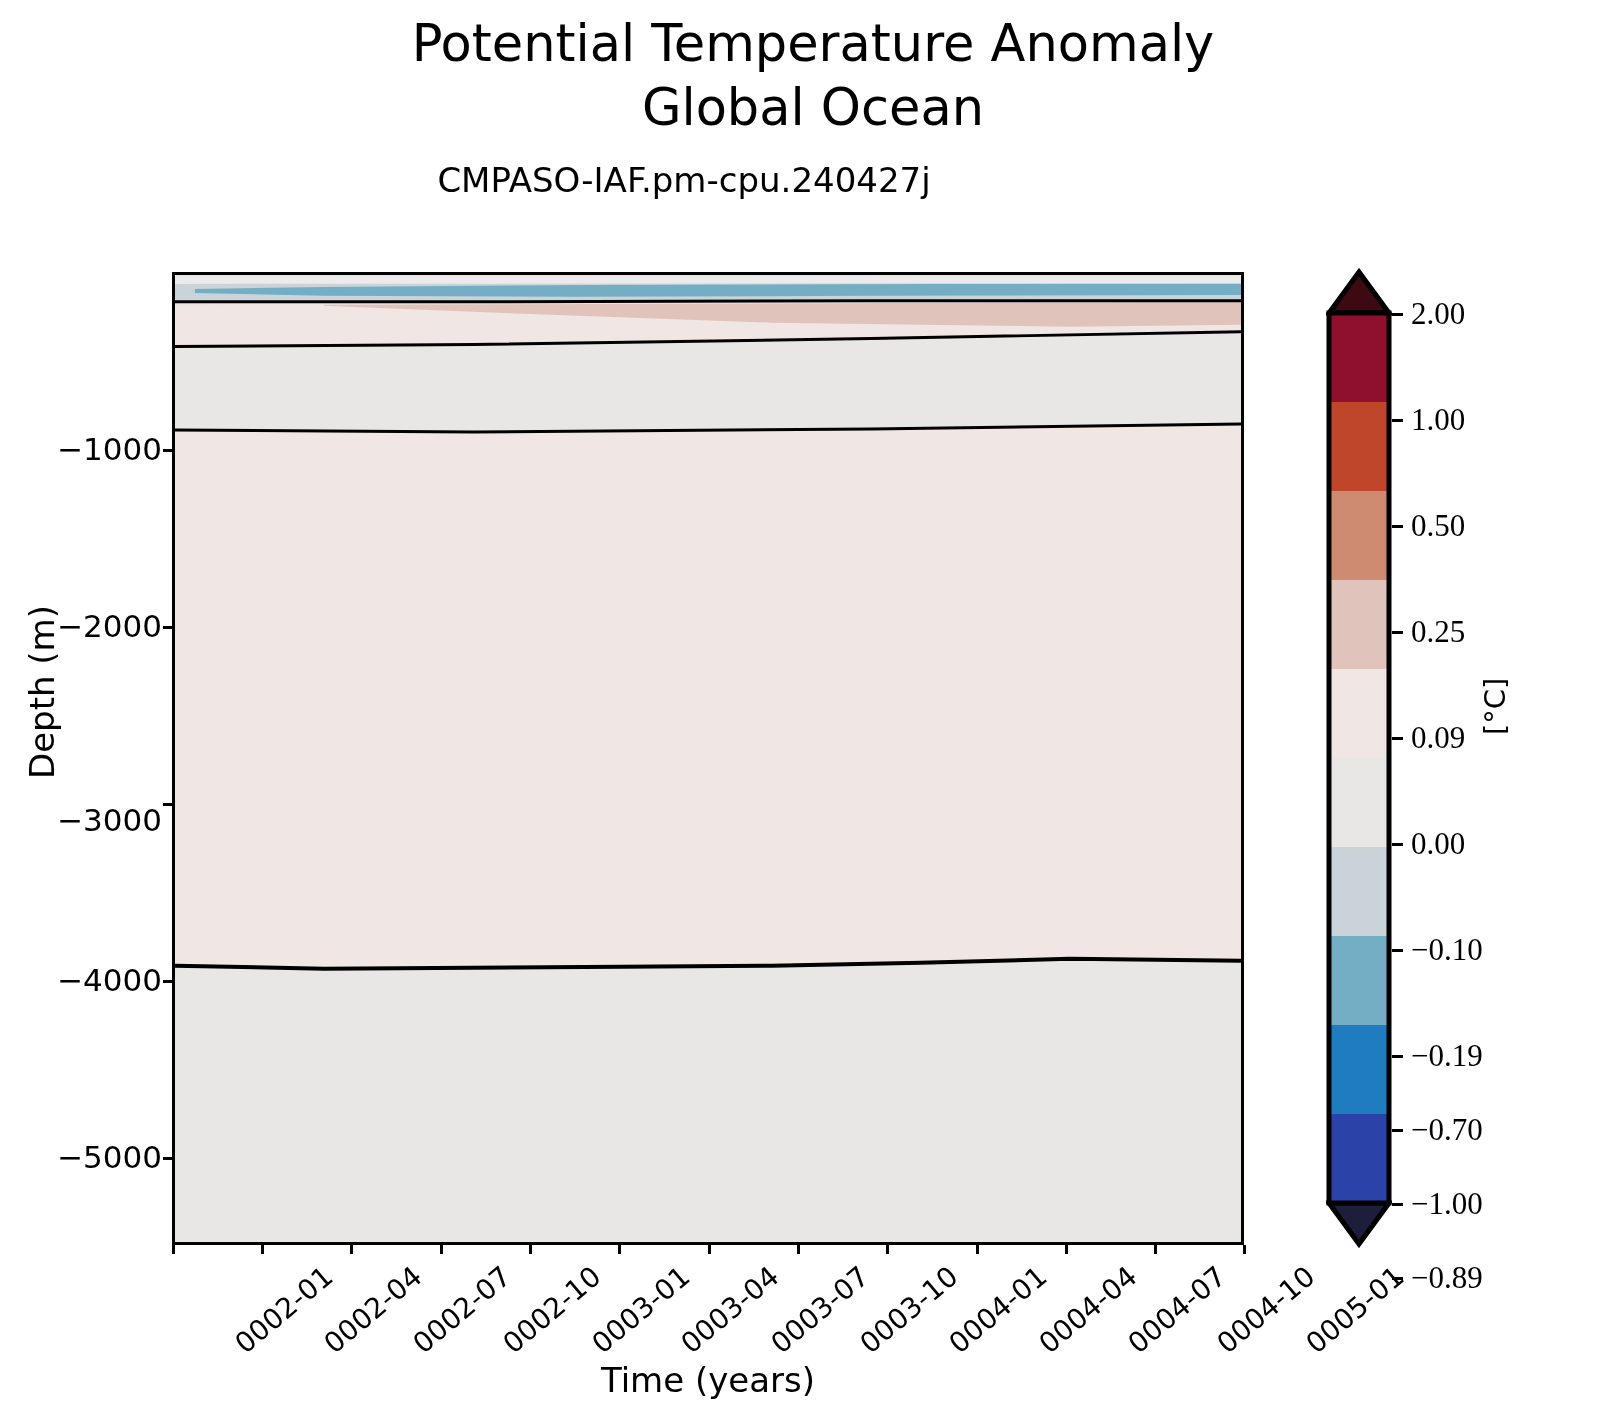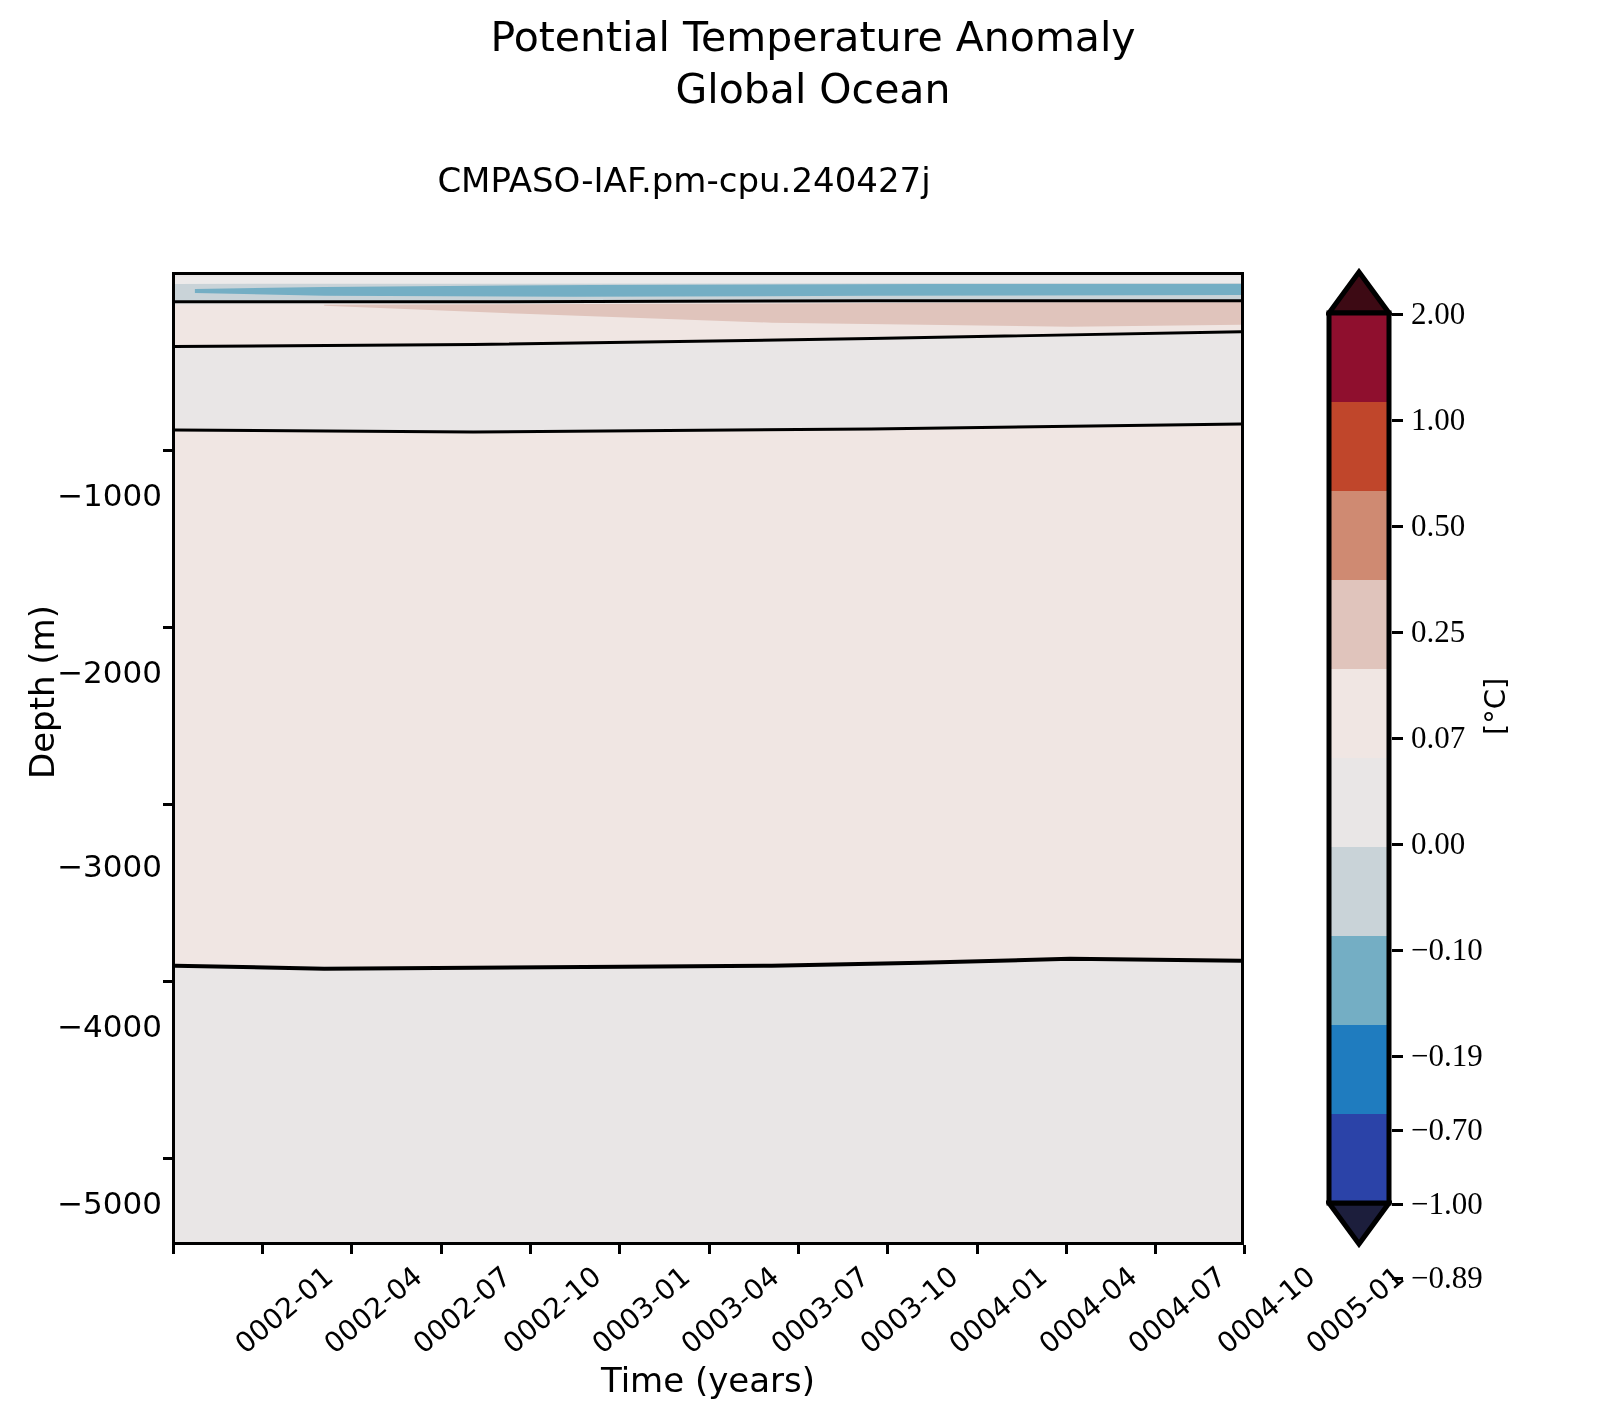--- a/index.html
+++ b/index.html
@@ -18,21 +18,21 @@
 
   
   #title-block {
     position: absolute;
     left: 0;
     top: 12px;
     width: 1610px;
     text-align: center;
   }
   #main-title {
-    font-size: 41px;
+    font-size: 51px;
     line-height: 1.26;
     white-space: pre-line;
     font-weight: 400;
     margin-left: 16px;
   }
   #subtitle {
     position: absolute;
     left: 0;
     top: 160px;
     width: 1368px;
@@ -70,21 +70,20 @@
   .ytick-mark { width: 9px; height: 3px; left: 163px; }
   .xtick-mark { width: 3px; height: 9px; top: 1245px; }
 
   .ytick-label {
     position: absolute;
     right: 1448px;
     text-align: right;
     font-size: 31px;
     white-space: nowrap;
     line-height: 1;
-    margin-top: 46px;
   }
   .xtick-label {
     position: absolute;
     top: 1262px;
     font-size: 28px;
     white-space: nowrap;
     transform: rotate(-40deg);
     transform-origin: right top;
     line-height: 1;
   }
@@ -256,21 +255,21 @@
 <div class="cb-tick-mark" style="top:949px"></div>
 <div class="cb-tick-mark" style="top:1055px"></div>
 <div class="cb-tick-mark" style="top:1129px"></div>
 <div class="cb-tick-mark" style="top:1203px"></div>
 <div class="cb-tick-mark" style="top:1277px"></div>
 
 <div class="cb-tick-label" style="top:298px">2.00</div>
 <div class="cb-tick-label" style="top:404px">1.00</div>
 <div class="cb-tick-label" style="top:510px">0.50</div>
 <div class="cb-tick-label" style="top:616px">0.25</div>
-<div class="cb-tick-label" style="top:722px">0.07</div>
+<div class="cb-tick-label" style="top:722px">0.09</div>
 <div class="cb-tick-label" style="top:828px">0.00</div>
 <div class="cb-tick-label" style="top:934px">−0.10</div>
 <div class="cb-tick-label" style="top:1040px">−0.19</div>
 <div class="cb-tick-label" style="top:1114px">−0.70</div>
 <div class="cb-tick-label" style="top:1188px">−1.00</div>
 <div class="cb-tick-label" style="top:1262px">−0.89</div>
 
 <div id="cb-unit-label">[°C]</div>
 
 </body></html>

